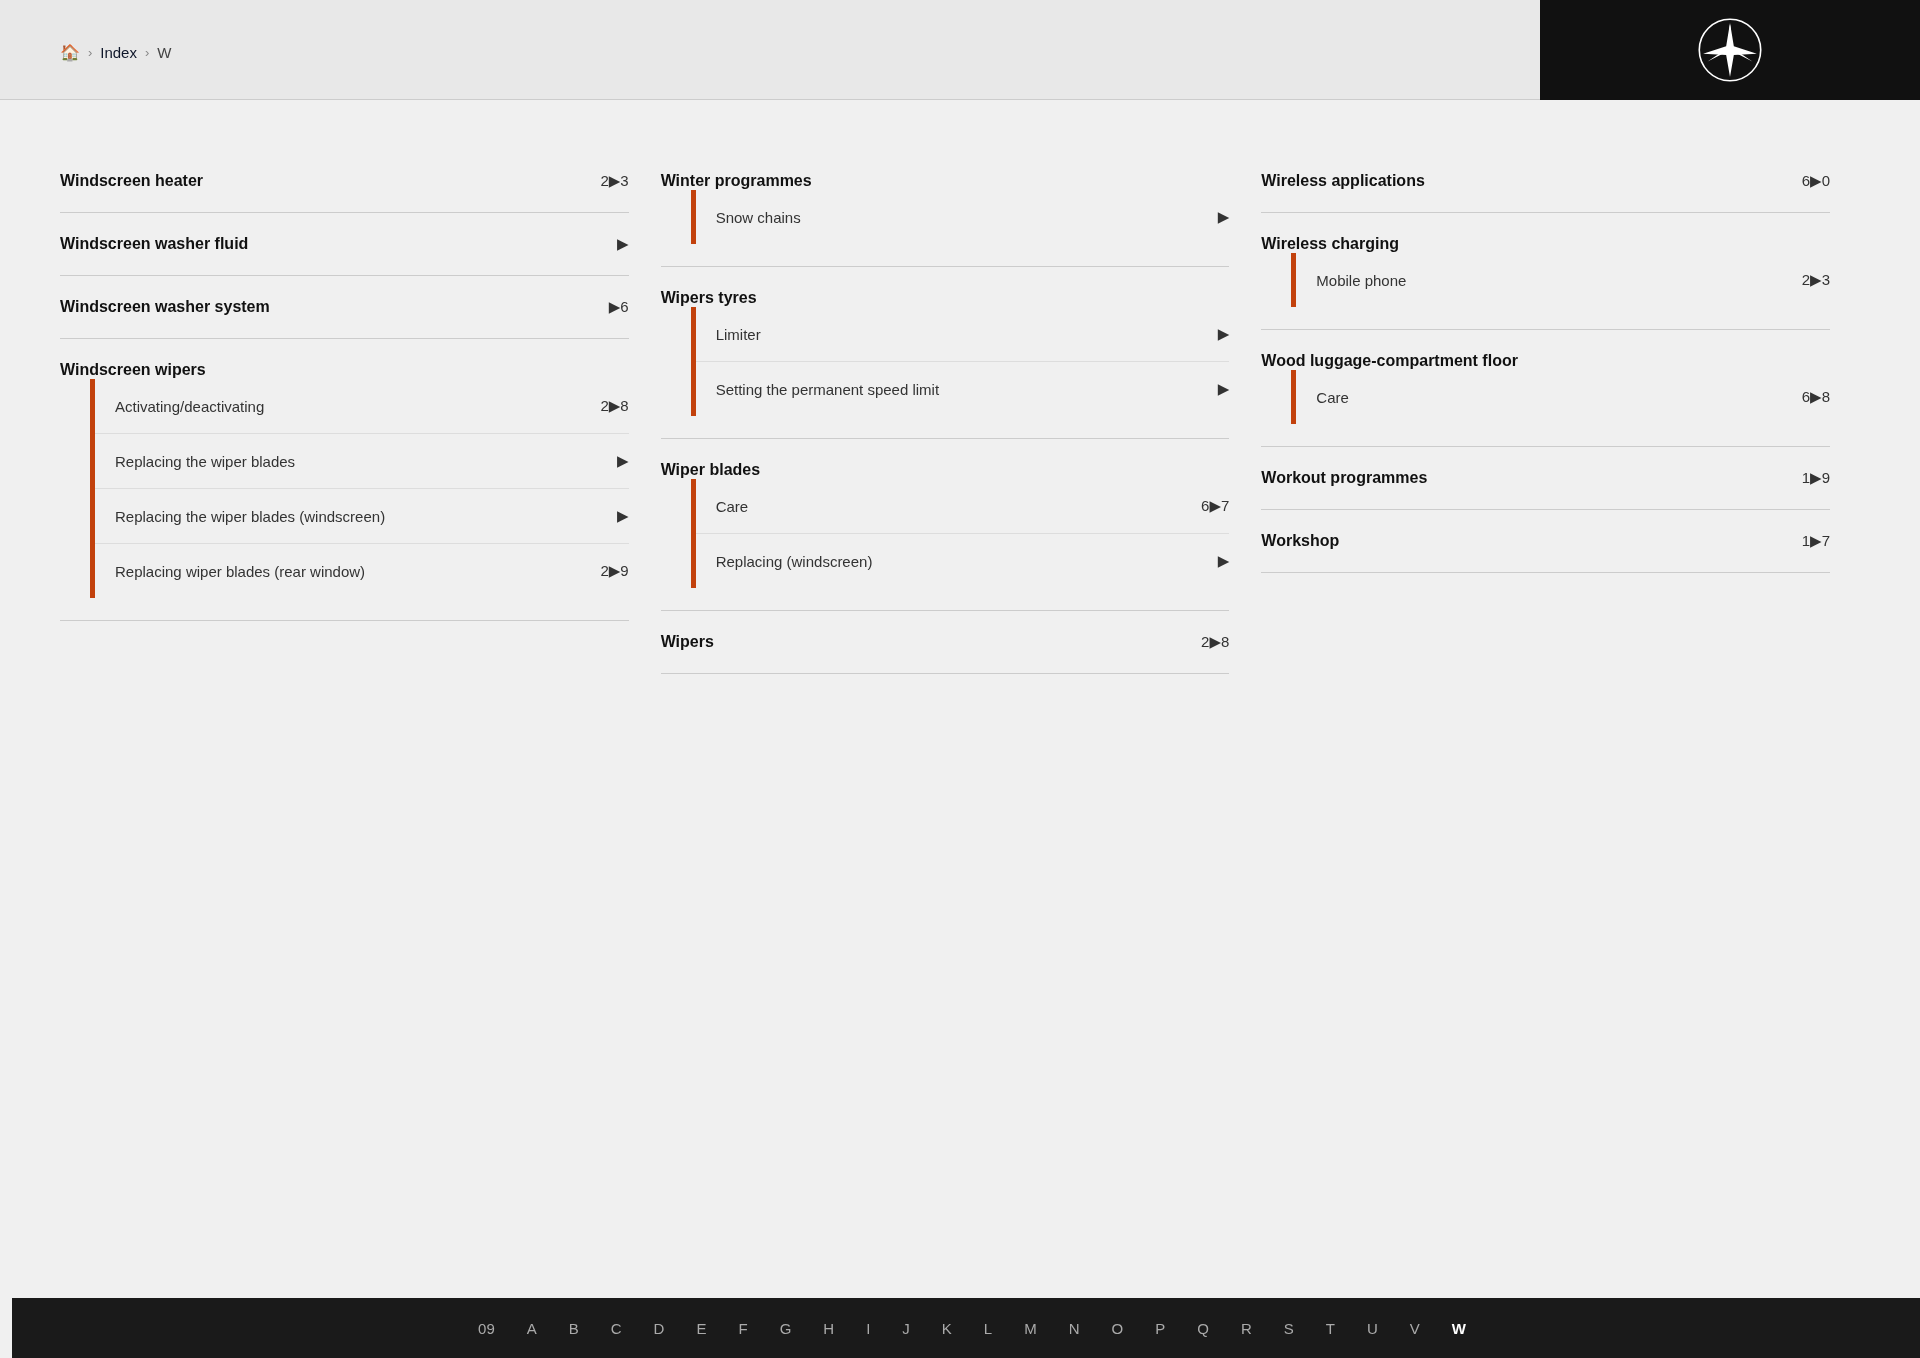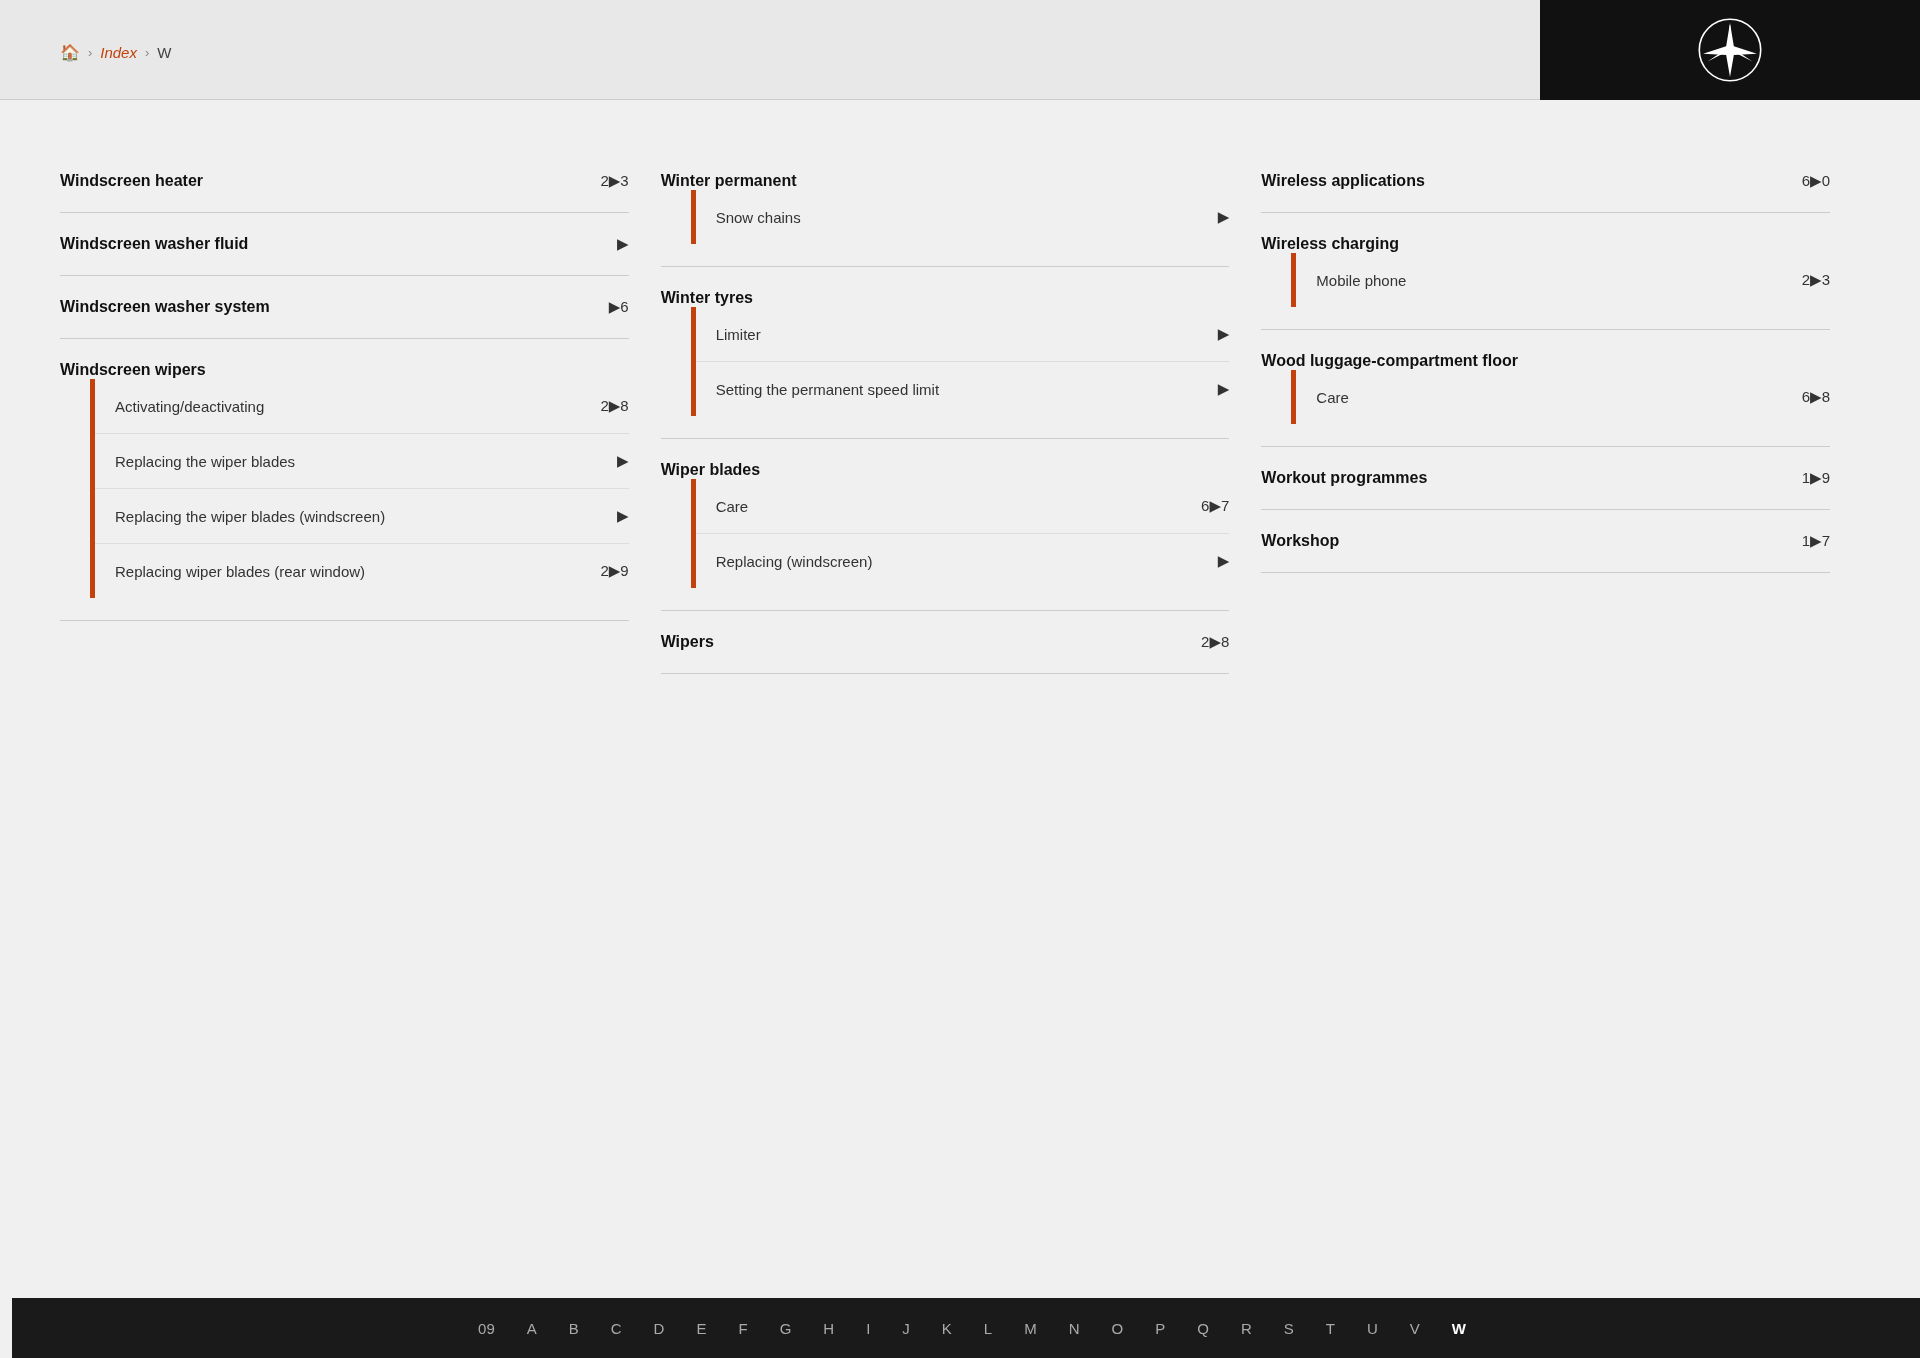--- a/index.html
+++ b/index.html
@@ -34,23 +34,22 @@
       align-items: center;
       gap: 8px;
       font-size: 15px;
       color: #444;
     }
     .breadcrumb-sep {
       color: #888;
       font-size: 13px;
     }
     .breadcrumb-link {
-      color: #c2410c;
+      color: #0f172a;
       text-decoration: none;
-      font-style: italic;
     }
     .header-black-block {
       background: #111;
       width: 380px;
       height: 100px;
       display: flex;
       align-items: center;
       justify-content: center;
       margin-right: -60px;
     }
@@ -212,32 +211,32 @@
           <div class="sub-entry entry-row">
             <span class="entry-normal">Replacing wiper blades (rear window)</span>
             <span class="entry-page">2▶9</span>
           </div>
         </div>
       </div>
     </div>
     <div class="col">
       <div class="entry">
         <div class="entry-row">
-          <span class="entry-bold">Winter permanent</span>
+          <span class="entry-bold">Winter programmes</span>
         </div>
         <div class="sub-entries">
           <div class="sub-entry entry-row">
             <span class="entry-normal">Snow chains</span>
             <span class="entry-page">▶</span>
           </div>
         </div>
       </div>
       <div class="entry">
         <div class="entry-row">
-          <span class="entry-bold">Winter tyres</span>
+          <span class="entry-bold">Wipers tyres</span>
         </div>
         <div class="sub-entries">
           <div class="sub-entry entry-row">
             <span class="entry-normal">Limiter</span>
             <span class="entry-page">▶</span>
           </div>
           <div class="sub-entry entry-row">
             <span class="entry-normal">Setting the permanent speed limit</span>
             <span class="entry-page">▶</span>
           </div>

